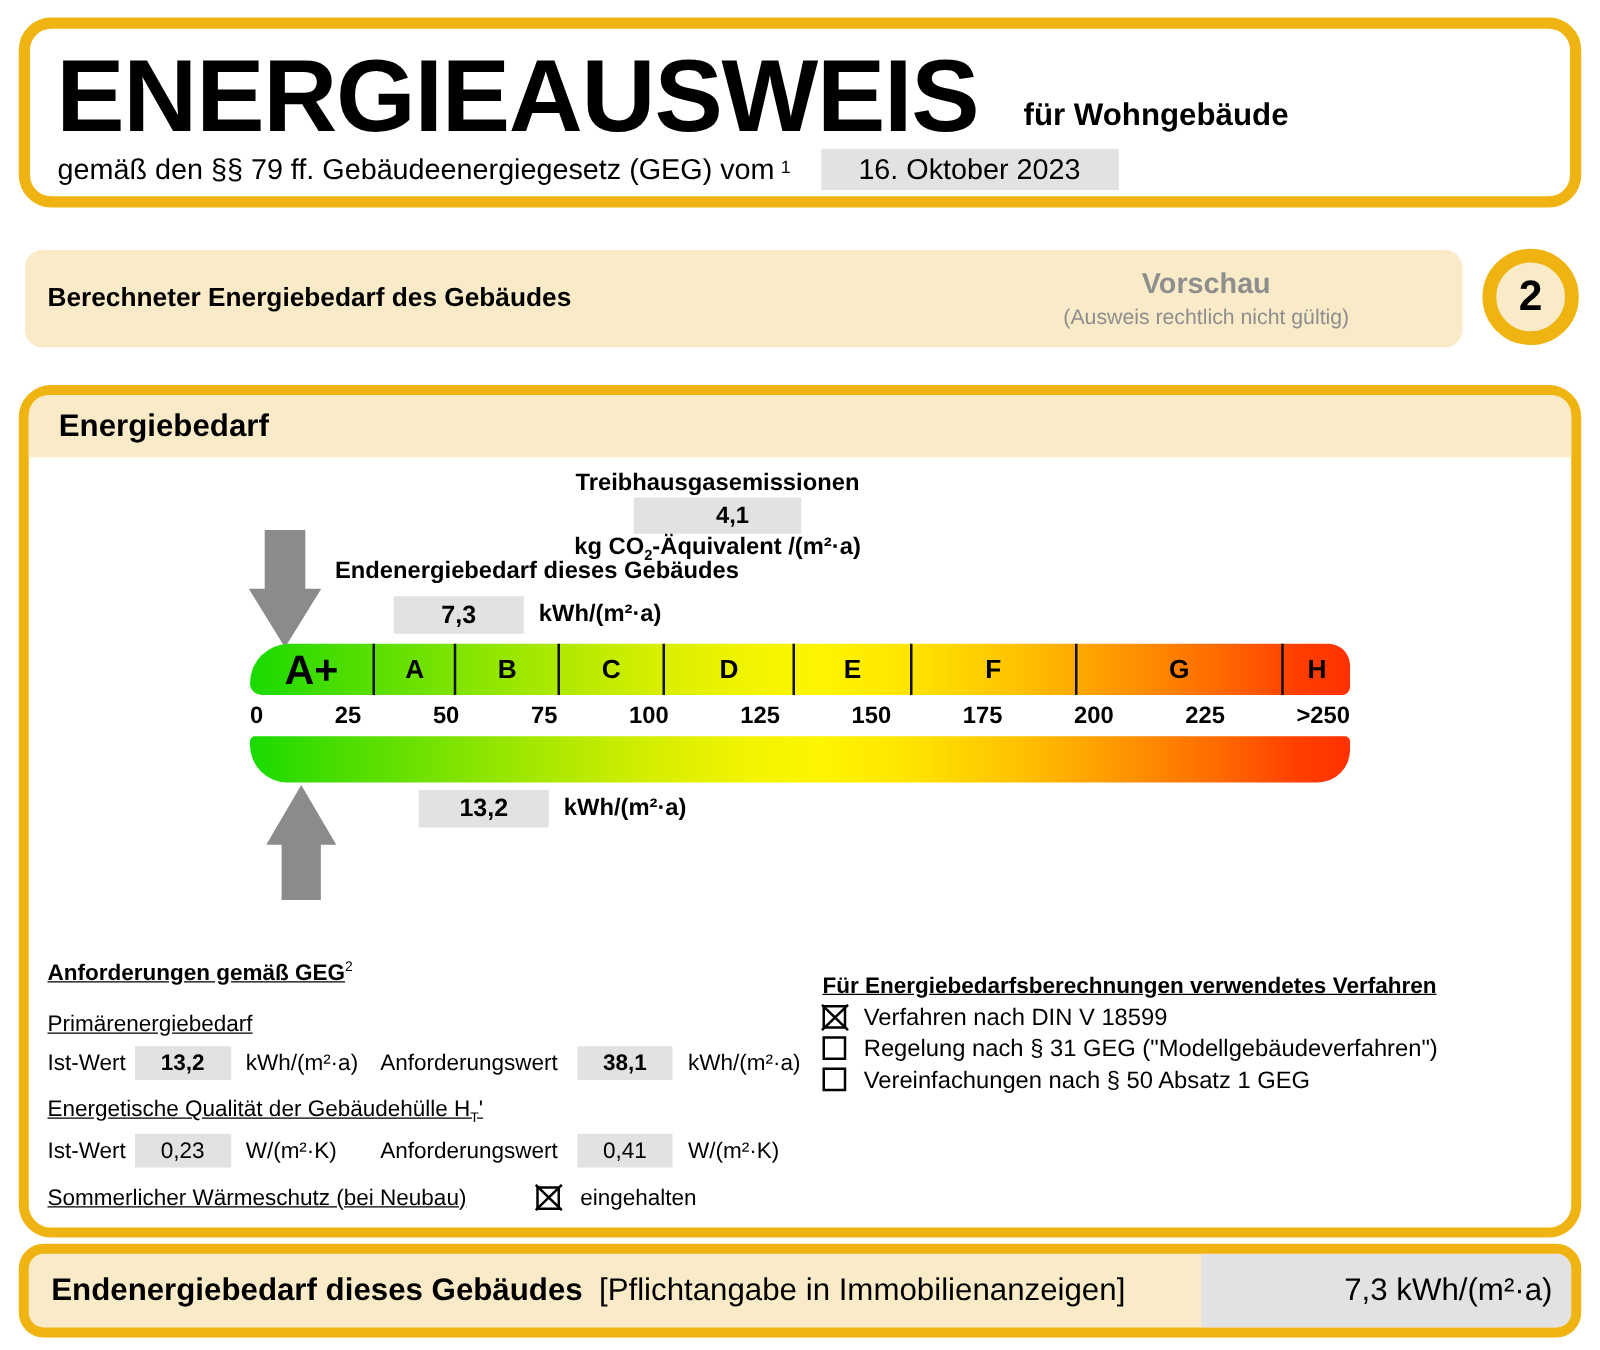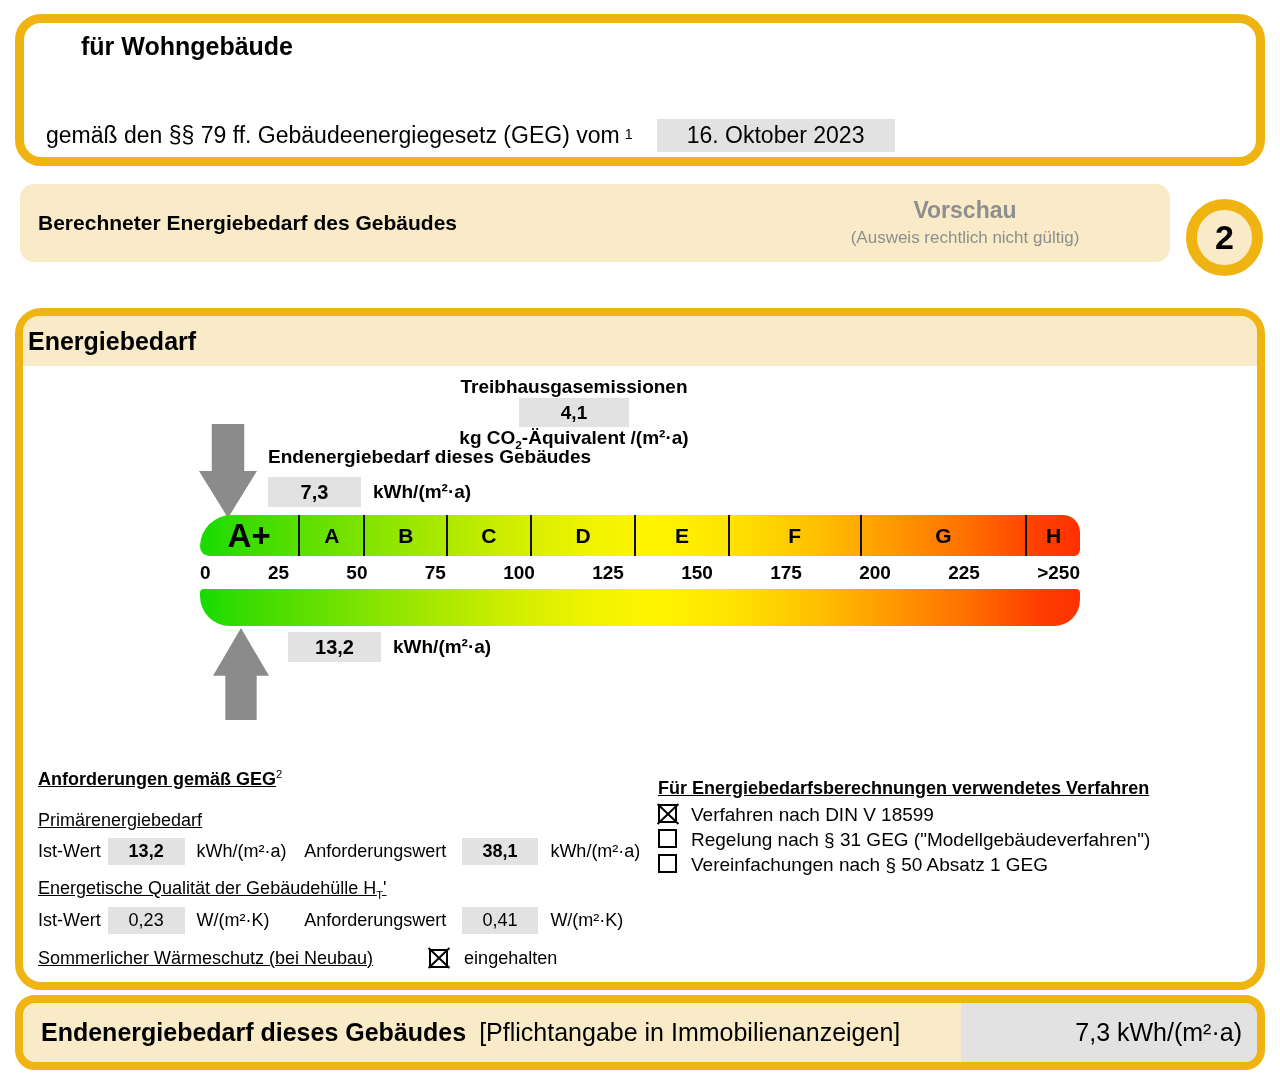--- a/index.html
+++ b/index.html
@@ -28,21 +28,21 @@
   .title-suffix { font-size: 25px; font-weight: bold; margin-left: 36px; position: relative; top: -5px; }
   .law-row { position: absolute; left: 22px; top: 96px; font-size: 23px; display: flex; align-items: center; white-space: nowrap; }
   .law-row sup { margin-left: 5px; position: relative; top: -2px; }
   .date-box {
     background: #E2E2E2; width: 238px; height: 33px; margin-left: 24px;
     display: flex; align-items: center; justify-content: center; font-size: 23px;
   }
 
   
   .preview-bar {
-    position: absolute; left: 20px; top: 184px;
+    position: absolute; left: 20px; top: 200px;
     width: 1150px; height: 78px;
     background: #FAEBC8; border-radius: 14px;
   }
   .preview-title { position: absolute; left: 18px; top: 27px; font-size: 21px; font-weight: bold; }
   .watermark { position: absolute; left: 770px; top: 13px; width: 350px; text-align: center; color: #8E8E8E; }
   .watermark-main { font-size: 23px; font-weight: bold; }
   .watermark-sub { font-size: 17px; margin-top: 4px; }
   .page-circle {
     position: absolute; left: 1186px; top: 199px;
     width: 77px; height: 77px; box-sizing: border-box;
@@ -53,38 +53,38 @@
 
   
   .main-box {
     position: absolute; left: 15px; top: 308px;
     width: 1250px; height: 682px; box-sizing: border-box;
     border: 8px solid #F0B412; border-radius: 26px;
     background: #fff;
   }
   .section-band {
     height: 50px; background: #FAEBC8; border-radius: 16px 16px 0 0;
-    display: flex; align-items: center; padding-left: 5px;
+    display: flex; align-items: center; padding-left: 24px;
     font-size: 25px; font-weight: bold;
   }
 
   .ghg-row { position: absolute; left: 0; top: 60px; width: 1102px; display: flex; justify-content: flex-end; align-items: center; flex-direction: column; }
   .ghg-label { font-size: 19px; font-weight: bold; }
   .value-box { background: #E2E2E2; display: flex; align-items: center; justify-content: center; font-weight: bold; }
-  .ghg-box { width: 110px; height: 29px; margin: 0 12px; font-size: 19px; }
+  .ghg-box { width: 110px; height: 29px; margin: 0 12px; font-size: 19px; padding-left: 24px; }
   .unit-bold { font-size: 19px; font-weight: bold; white-space: nowrap; }
 
   .arrow-down {
     position: absolute; left: 176px; top: 108px; width: 58px; height: 94px;
     background: #8B8B8B;
     clip-path: polygon(22% 0, 78% 0, 78% 50%, 100% 50%, 50% 100%, 0 50%, 22% 50%);
   }
   .end-label { position: absolute; left: 245px; top: 130px; font-size: 19px; font-weight: bold; }
   .end-value-row { position: absolute; left: 245px; top: 161px; display: flex; align-items: center; }
-  .val-box-lg { width: 93px; height: 30px; font-size: 20px; }
+  .val-box-lg { width: 104px; height: 30px; font-size: 20px; margin-left: 47px; }
   .end-value-row .unit-bold, .pri-value-row .unit-bold { margin-left: 12px; }
 
   .scale-band {
     position: absolute; left: 177px; top: 199px; width: 880px; height: 41px;
     background: linear-gradient(90deg,#17DB00 0%,#3FDC00 6%,#71E200 16%,#A5E800 26%,#D3EE00 36%,#F2F400 45%,#FFF500 52%,#FFE400 60%,#FFC100 70%,#FF9700 79%,#FF6B00 88%,#FF4000 95%,#FF3000 100%);
     border-radius: 40px 22px 8px 12px;
     display: flex;
   }
   .seg { border-right: 2px solid #111; display: flex; align-items: center; justify-content: center; font-weight: bold; font-size: 21px; box-sizing: border-box; }
   .seg:last-child { border-right: none; }
@@ -157,20 +157,21 @@
     padding-right: 15px; font-size: 25px; box-sizing: border-box;
   }
 </style>
 </head>
 <body>
 
 <div>
 
   <div class="header-box">
     <div class="title-row">
+      <span class="main-title">ENERGIEAUSWEIS</span>
       <span class="title-suffix">für Wohngebäude</span>
     </div>
     <div class="law-row">
       <span>gemäß den §§ 79 ff. Gebäudeenergiegesetz (GEG) vom</span>
       <sup>1</sup>
       <span class="date-box">16. Oktober 2023</span>
     </div>
   </div>
 
   <div class="preview-bar">

